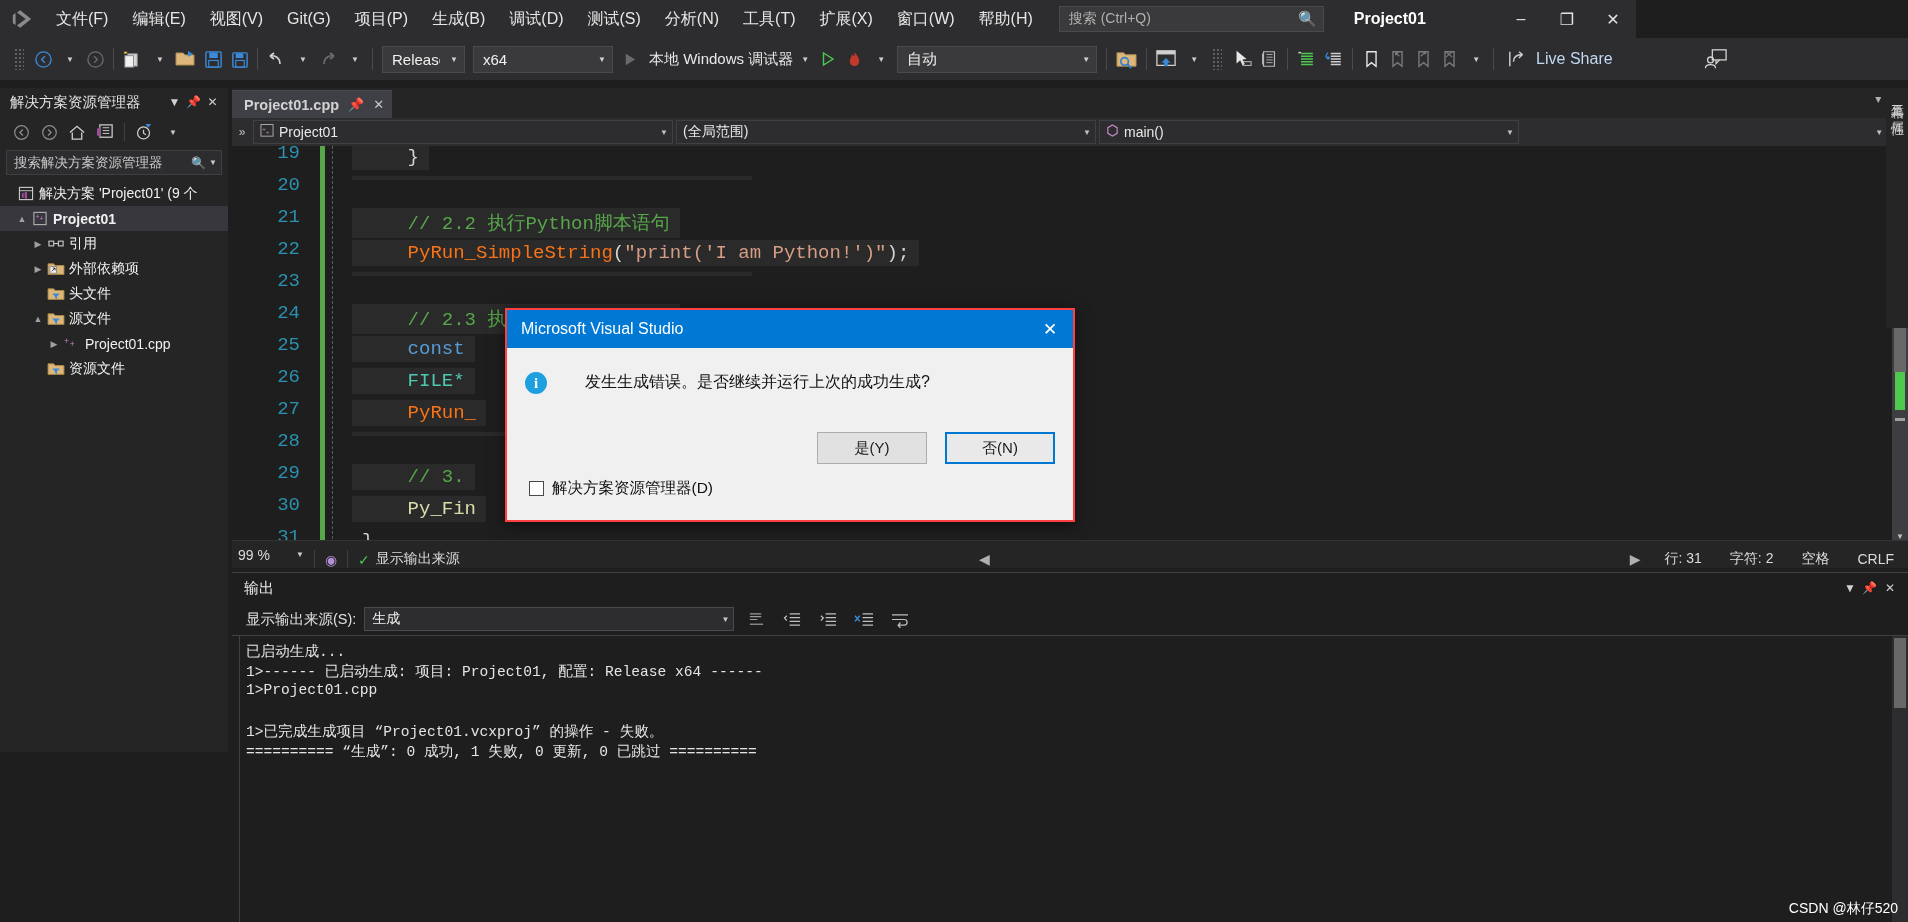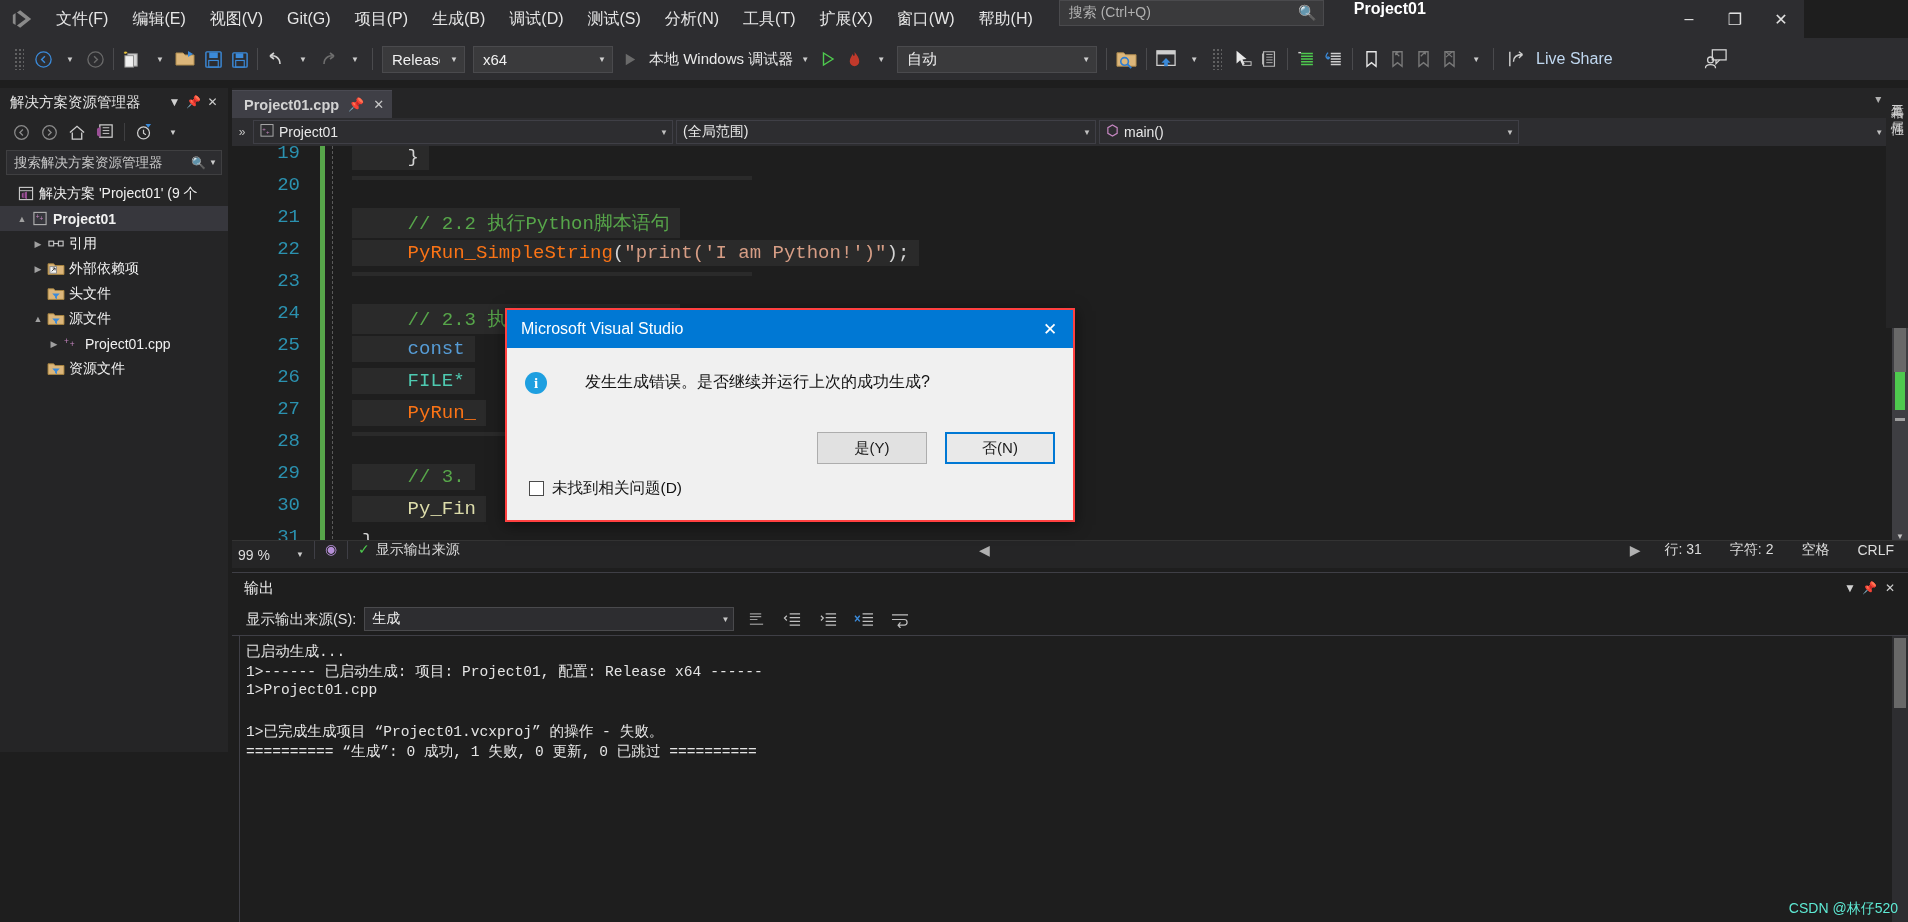--- a/index.html
+++ b/index.html
@@ -7,22 +7,22 @@
     width: 1908px; height: 922px;
     background: #1e1e1e;
     font-family: "Liberation Sans", sans-serif;
     overflow: hidden;
     -webkit-font-smoothing: antialiased;
   }
   .app { position: relative; width: 1908px; height: 922px; background: #1e1e1e; }
 
   
   .menubar {
-    position: absolute; left:0; top:0; width:1804px; height:38px;
-    background:#2d2d30; display:flex; align-items:flex-start;
+    position: absolute; left:0; top:0; width:1636px; height:38px;
+    background:#2d2d30; display:flex; align-items:center;
   }
   .vslogo { width:44px; height:38px; display:flex; align-items:center; justify-content:center; }
   .vslogo svg { display:block; }
   .menuitem {
     height:38px; padding:0 12px; display:flex; align-items:center;
     color:#e6e6e6; font-size:16px; white-space:nowrap; cursor:default;
   }
   .searchbox {
     margin-left:14px; width:265px; height:26px; background:#3a3a3c;
     border:1px solid #4a4a4d; display:flex; align-items:center;
@@ -118,21 +118,21 @@
 
   .vscroll { position:absolute; right:0; top:0; width:16px; height:398px; background:#3e3e42; }
   .vscroll .thumb { position:absolute; left:2px; width:12px; background:#686868; }
   .vs-mark { position:absolute; left:3px; width:10px; height:5px; background:#4ec94e; }
   .vs-mark2 { position:absolute; left:3px; width:10px; height:3px; background:#9f9f9f; }
   .vscroll .arrow { position:absolute; left:0; width:16px; height:16px;
       display:flex; align-items:center; justify-content:center; color:#c0c0c0; font-size:8px; }
 
   .statusline {
     position:absolute; left:232px; top:540px; width:1676px; height:28px;
-    background:#252526; display:flex; align-items:flex-start; color:#dcdcdc; font-size:14px;
+    background:#252526; display:flex; align-items:flex-end; color:#dcdcdc; font-size:14px;
     border-top:1px solid #333;
   }
   .zoomsel { width:78px; height:100%; display:flex; align-items:center; padding-left:6px; gap:5px; }
   .statusline .sep { width:1px; height:18px; background:#3f3f46; margin:0 4px; }
   .st-cell { padding:0 14px; white-space:nowrap; }
 
   
   .output { position:absolute; left:232px; top:572px; width:1676px; height:350px; background:#1e1e1e;
             border-top:1px solid #3f3f46; }
   .out-hdr { height:30px; display:flex; align-items:center; padding:0 8px 0 12px;
@@ -174,21 +174,21 @@
                font-weight:bold; font-family:"Liberation Serif", serif; flex:none; margin-top:2px; }
   .modal-msg { margin-left:38px; color:#111; font-size:16px; line-height:1.45; }
   .modal-btns { position:absolute; right:18px; top:122px; display:flex; gap:18px; }
   .mbtn { width:110px; height:32px; background:#e1e1e1; border:1px solid #adadad;
           color:#1a1a1a; font-size:15px; display:flex; align-items:center; justify-content:center; }
   .mbtn.def { background:#e9e9e9; border:2px solid #0078d4; }
   .modal-check { position:absolute; left:22px; top:168px; display:flex; align-items:center; gap:8px;
                  color:#111; font-size:15.5px; }
   .chk { width:15px; height:15px; border:1px solid #4a4a4a; background:#fff; }
 
-  .watermark { position:absolute; right:10px; bottom:4px; color:#5eead4; font-size:14px; }
+  .watermark { position:absolute; right:10px; bottom:4px; color:#ffffff; font-size:14px; }
 </style>
 </head>
 <body>
 
 <div class="app">
 
   <div class="menubar">
     <div class="vslogo">
       <svg width="22" height="22" viewBox="0 0 24 24">
         <path d="M2 7.5 L5 5.5 L5 18.5 L2 16.5 Z" fill="#8a8a8a"></path>
@@ -753,18 +753,18 @@
     <div class="modal-body">
       <span class="info-icon">i</span>
       <span class="modal-msg">发生生成错误。是否继续并运行上次的成功生成?</span>
     </div>
     <div class="modal-btns">
       <div class="mbtn">是(Y)</div>
       <div class="mbtn def">否(N)</div>
     </div>
     <label class="modal-check">
       <span class="chk"></span>
-      <span>未找到相关问题(D)</span>
+      <span>解决方案资源管理器(D)</span>
     </label>
   </div>
 
   <div class="watermark">CSDN @林仔520</div>
 </div>
 
 </body></html>

